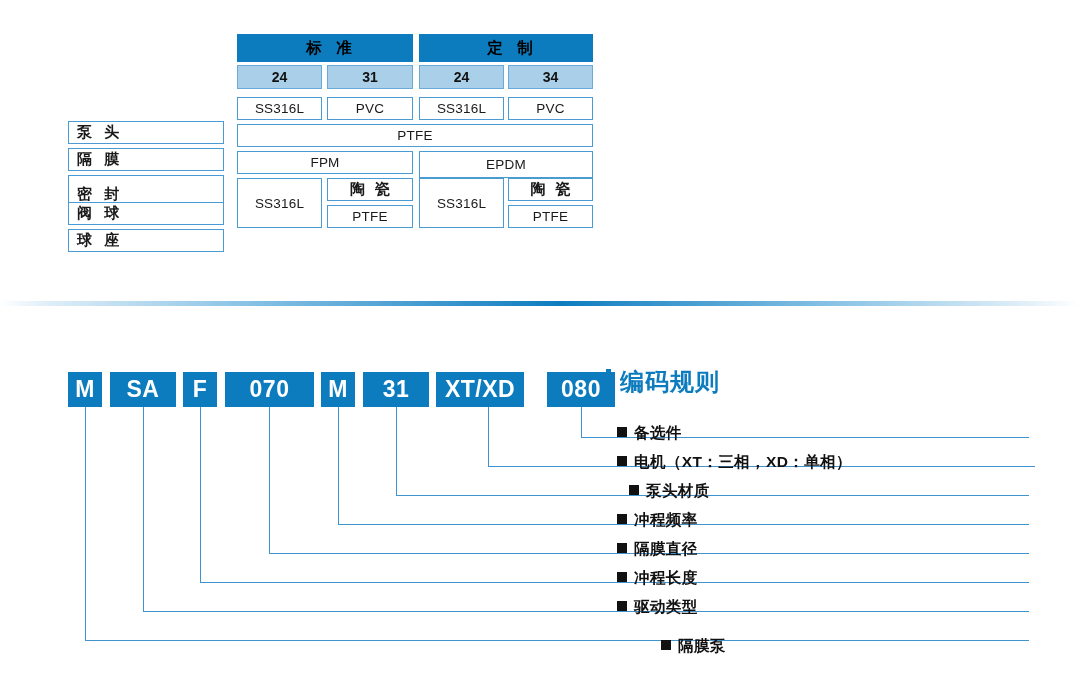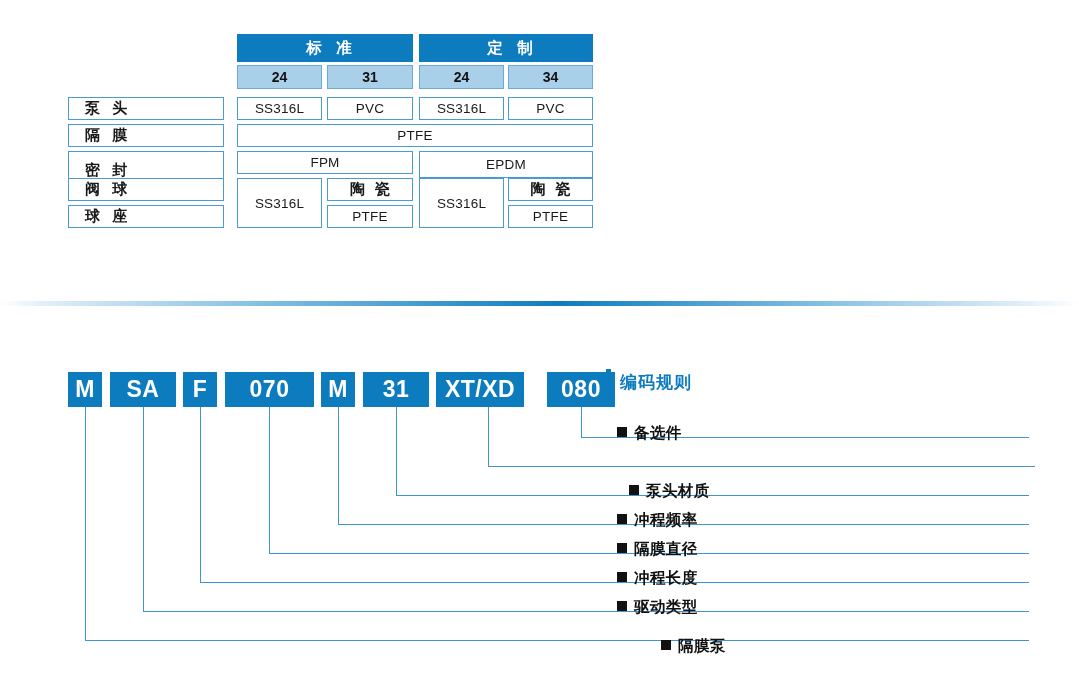--- a/index.html
+++ b/index.html
@@ -37,29 +37,30 @@
     white-space: nowrap;
   }
   .cellbox.cn {
     font-size: 15px;
     font-weight: 600;
     letter-spacing: 3px;
     text-indent: 3px;
   }
   .cellbox.rowlabel {
     justify-content: flex-start;
-    padding-left: 16px;
+    padding-left: 8px;
     font-size: 15px;
     font-weight: 600;
     letter-spacing: 4px;
+    margin-top: 24px;
   }
   .hdr-dark {
     position: absolute;
     background: #0d7cbf;
-    color: #ffffff;
+    color: #000000;
     display: flex;
     align-items: center;
     justify-content: center;
     font-size: 15.5px;
     font-weight: 700;
     letter-spacing: 5px;
     text-indent: 5px;
     padding-left: 8px;
   }
   .hdr-light {
@@ -127,21 +128,21 @@
     align-items: center;
   }
   #title-bar {
     width: 5px;
     height: 26px;
     background: #0d7cbf;
     margin-right: 9px;
   }
   #title-text {
     color: #0d7cbf;
-    font-size: 17px;
+    font-size: 24px;
     font-weight: 600;
     letter-spacing: 1px;
     line-height: 1;
   }
   .leglabel {
     position: absolute;
     left: 617px;
     color: #111111;
     font-size: 15.5px;
     font-weight: 600;
@@ -234,20 +235,23 @@
   <div class="hline" style="left:85px; top:640px; width:944px;"></div>
 
   <div id="title-block">
     <div id="title-bar"></div>
     <div id="title-text">编码规则</div>
   </div>
 
   <div class="leglabel" style="top:423px;text-align:center;">
     <span class="sq"></span><span>备选件</span>
   </div>
+  <div class="leglabel" style="top:452px;">
+    <span class="sq"></span><span>电机（XT：三相，XD：单相）</span>
+  </div>
   <div class="leglabel" style="top:481px;padding-left:12px;">
     <span class="sq"></span><span>泵头材质</span>
   </div>
   <div class="leglabel" style="top:510px;">
     <span class="sq"></span><span>冲程频率</span>
   </div>
   <div class="leglabel" style="top:539px;">
     <span class="sq"></span><span>隔膜直径</span>
   </div>
   <div class="leglabel" style="top:568px;">

